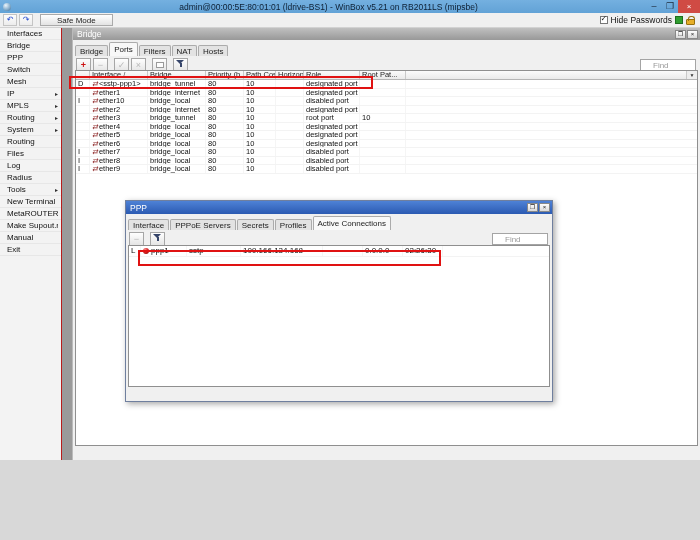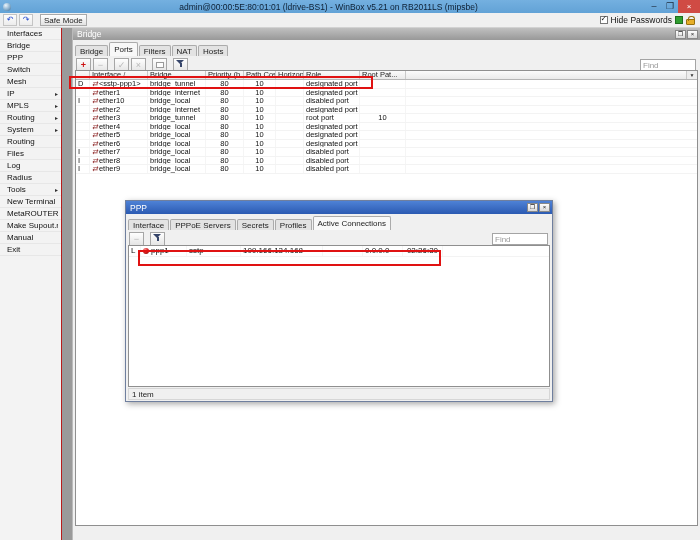--- a/index.html
+++ b/index.html
@@ -1,31 +1,31 @@
 <!DOCTYPE html>
 <html><head>
 <meta charset="utf-8">
 <style>
   *{box-sizing:border-box;margin:0;padding:0}
   html,body{background:#d8d8d8}
   body{font-family:"Liberation Sans",sans-serif}
-  .app{position:relative;width:700px;height:540px;background:#ececec;overflow:hidden;font-size:8.5px;color:#111}
+  .app{position:relative;width:700px;height:460px;background:#ececec;overflow:hidden;font-size:8.5px;color:#111}
 
   
   .titlebar{position:absolute;top:0;left:0;right:0;height:13px;background:linear-gradient(#74b0e0,#62a2d6);display:flex;align-items:center}
   .appicon{width:8px;height:8px;border-radius:50%;background:radial-gradient(circle at 35% 30%,#eaf4fc,#7fa8c8 60%,#41658a);margin-left:3px;flex:0 0 auto}
   .apptitle{flex:1;text-align:center;font-size:8.5px;color:#0d1f33;white-space:nowrap;overflow:hidden}
   .winbtns{display:flex;align-items:center;height:100%;flex:0 0 auto}
   .wbtn{width:16px;text-align:center;font-size:9px;color:#1c2a3a;line-height:13px;cursor:default}
   .wbtn.close{width:22px;background:#d04b44;color:#fff;font-size:8px}
 
   
   .mtoolbar{position:absolute;top:13px;left:0;right:0;height:15px;background:#f0f0f0;border-bottom:1px solid #d2d2d2;display:flex;align-items:center;gap:2px;padding:0 3px}
   .tbtn{width:14px;height:12px;font-size:8px;color:#2a4fd0;background:linear-gradient(#fdfdfd,#ececec);border:1px solid #c4c4c4;line-height:10px;text-align:center}
-  .safemode{height:12px;font-size:8px;border:1px solid #aaa;background:linear-gradient(#fff,#e3e3e3);padding:0 3px;margin-left:5px;font-family:inherit;color:#222}
+  .safemode{height:12px;font-size:8px;border:1px solid #aaa;background:linear-gradient(#fff,#e3e3e3);padding:0 16px;margin-left:5px;font-family:inherit;color:#222}
   .mright{margin-left:auto;display:flex;align-items:center;gap:3px}
   .chk{width:8px;height:8px;border:1px solid #777;background:#fff;position:relative}
   .chk .tick{position:absolute;top:-3px;left:0;font-size:8px;color:#222}
   .greensq{width:8px;height:8px;background:#2f9e2f;border:1px solid #1d6e1d}
   .lockicon{width:9px;height:6px;background:#e6af28;border:1px solid #97700f;border-radius:1px;position:relative;margin-top:4px;margin-right:2px}
   .lockicon::before{content:"";position:absolute;top:-4px;left:1px;width:5px;height:4px;border:1px solid #97700f;border-bottom:none;border-radius:3px 3px 0 0}
 
   
   .workspace{position:absolute;top:28px;left:0;right:0;bottom:0;background:#9a9a9a}
   .brandstrip{position:absolute;left:0;top:0;bottom:0;width:10px;background:linear-gradient(to top,#15157d,#5050c8)}
@@ -47,34 +47,34 @@
   .tab.active{background:#f8f8f8;height:14px;line-height:13px;position:relative;z-index:2}
   .ctools{height:18px;display:flex;align-items:center;gap:2px;padding:0 3px;position:relative}
   .ibtn{width:15px;height:14px;border:1px solid #a6a6a6;background:linear-gradient(#fefefe,#e5e5e5);font-size:9px;line-height:12px;text-align:center;padding:0;font-family:inherit}
   .ibtn.add{color:#cc1111;font-weight:bold}
   .ibtn.dis{color:#b8b8b8}
   .gap{margin-left:4px}
   .funnel{display:inline-block;position:relative;width:9px;height:9px}
   .funnel::before{content:"";position:absolute;left:0;top:1px;border-left:4.5px solid transparent;border-right:4.5px solid transparent;border-top:4px solid #36456a}
   .funnel::after{content:"";position:absolute;left:3.5px;top:4px;width:2px;height:4px;background:#36456a}
   .commenticon{display:inline-block;width:8px;height:6px;border:1px solid #9a9a9a;background:#fdfdfd}
-  .find{position:absolute;right:4px;top:3px;width:56px;height:12px;border:1px solid #a4a4a4;font-size:8px;padding:0 2px;color:#333;font-family:inherit;background:#fff}
+  .find{position:absolute;right:4px;top:3px;width:56px;height:12px;border:1px solid #a4a4a4;font-size:8px;padding:0 12px;color:#333;font-family:inherit;background:#fff}
   .find::placeholder{color:#9a9a9a}
 
   
   .list{position:absolute;left:2px;right:2px;background:#fff;border:1px solid #8f8f8f;overflow:hidden}
   .lhead{display:flex;height:9px;background:linear-gradient(#fbfbfb,#eaeaea);border-bottom:1px solid #b5b5b5;position:relative;font-size:7.5px;color:#222}
   .lhead .c{border-right:1px solid #c9c9c9;line-height:8px}
   .c{padding:0 2px;overflow:hidden;white-space:nowrap;flex:0 0 auto}
   .hsort{color:#555;margin-left:2px}
   .hdrop{position:absolute;right:0;top:0;width:11px;height:8px;line-height:8px;font-size:5px;text-align:center;color:#333;border-left:1px solid #c9c9c9;background:#ededed}
   .trow{display:flex;height:8.5px;line-height:7.5px;font-size:7.5px;border-bottom:1px solid #f3f3f3}
   .trow .c{border-right:1px solid #f5f5f5}
   .c.fill{flex:1 1 auto;border-right:none}
-  .num{text-align:center}
+  .num{text-align:left}
   .inactive .ci,.inactive .ci .txt{}
   .ificon{display:inline-block;color:#8a1f1f;font-size:7px;margin-right:1px}
   .ificon::before{content:"⇄"}
   .cstatus{position:absolute;left:2px;right:2px;bottom:1px;height:12px;line-height:11px;background:#f0f0f0;border:1px solid #d6d6d6;padding-left:3px;font-size:8px;color:#222}
 
   
   .bwin{left:72px;top:0;right:0;bottom:0;border-left:1px solid #bbb}
   .bl{top:42px;bottom:14px}
   .cf{width:14px}.ci{width:58px}.cbr{width:58px}.cpr{width:38px}.cpc{width:32px}.chz{width:28px}.crl{width:56px}.crp{width:46px}
 
@@ -446,21 +446,20 @@
     <span class="c pn"><span class="pppicon"></span><span>ppp1</span></span>
     <span class="c ps">sstp</span>
     <span class="c pc">109.166.134.168</span>
     <span class="c pe"></span>
     <span class="c pa">0.0.0.0</span>
     <span class="c pu num">02:26:30</span>
     <span class="c fill"></span>
   </div>
 </div>
       </div>
-      <div class="cstatus">1 item</div>
     </div>
 
   </div>
 
   <div class="annot a1"></div>
   <div class="annot a2"></div>
 
 </div>
 
 </body></html>

